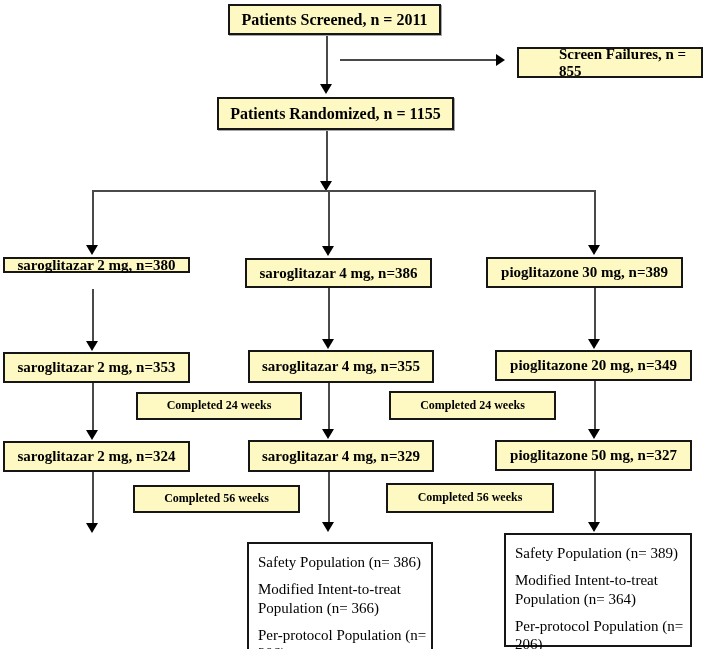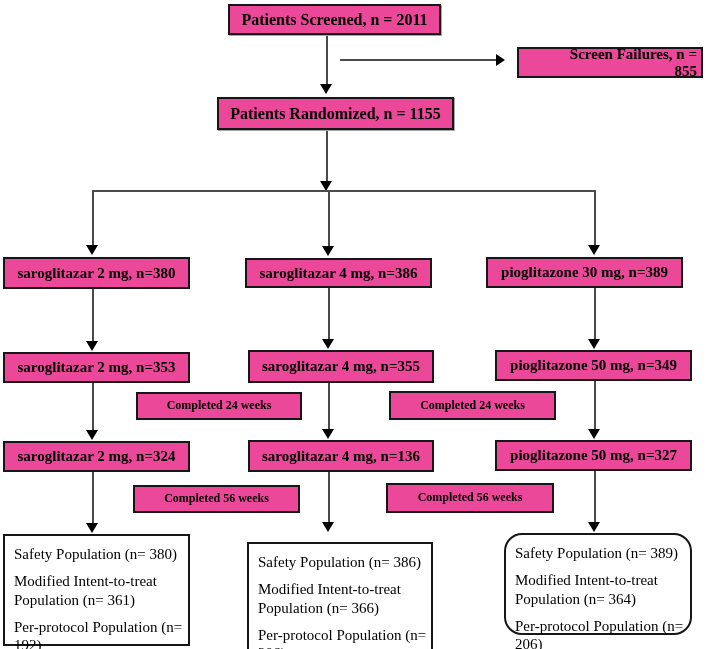--- a/index.html
+++ b/index.html
@@ -2,22 +2,22 @@
 <html><head>
 <meta charset="utf-8">
 <style>
   html,body{margin:0;padding:0;background:#fff;}
   .canvas{
     position:relative;width:709px;height:649px;background:#fff;
     font-family:"Liberation Serif","DejaVu Serif",serif;color:#000;
     overflow:hidden;
   }
   .fbox{
-    position:absolute;box-sizing:border-box;border:2px solid #161616;background:#ec4899;
-    display:flex;align-items:center;justify-content:center;text-align:right;
+    position:absolute;box-sizing:border-box;border:2px solid #161616;background:#fef9c3;
+    display:flex;align-items:center;justify-content:center;text-align:left;
     font-weight:bold;font-size:15px;line-height:1.1;padding:0 4px;
   }
   .fbox.major{font-size:16px;box-shadow:1px 1px 0 rgba(0,0,0,0.35);}
   .fbox.milestone{border-width:2px;font-size:12px;}
   .pbox{
     position:absolute;box-sizing:border-box;border:2px solid #161616;background:#fff;
     font-size:15px;font-weight:normal;text-align:left;padding:9px 4px 0 9px;line-height:1.22;
   }
   .pbox p{margin:0 0 9px 0;}
   .vline{position:absolute;width:2px;background:#4a4a4a;}
@@ -31,49 +31,44 @@
 <body>
 
 <div class="canvas">
 
   <div class="fbox major" style="left:228px;top:4px;width:213px;height:31px;">Patients Screened, n = 2011</div>
 
   <div class="fbox" style="left:517px;top:47px;width:186px;height:31px;padding-left:40px;">Screen Failures, n = 855</div>
 
   <div class="fbox major" style="left:217px;top:97px;width:237px;height:33px;">Patients Randomized, n = 1155</div>
 
-  <div class="fbox" style="left:3px;top:257px;width:187px;height:32px;">saroglitazar 2 mg, n=380</div>
+  <div class="fbox" style="left:3px;top:257px;width:187px;height:16px;">saroglitazar 2 mg, n=380</div>
   <div class="fbox" style="left:245px;top:258px;width:187px;height:30px;">saroglitazar 4 mg, n=386</div>
   <div class="fbox" style="left:486px;top:257px;width:197px;height:31px;">pioglitazone 30 mg, n=389</div>
 
   <div class="fbox" style="left:3px;top:352px;width:187px;height:31px;">saroglitazar 2 mg, n=353</div>
   <div class="fbox" style="left:248px;top:350px;width:186px;height:33px;">saroglitazar 4 mg, n=355</div>
-  <div class="fbox" style="left:495px;top:350px;width:197px;height:31px;">pioglitazone 50 mg, n=349</div>
+  <div class="fbox" style="left:495px;top:350px;width:197px;height:31px;">pioglitazone 20 mg, n=349</div>
 
   <div class="fbox milestone" style="left:136px;top:392px;width:166px;height:28px;">Completed 24 weeks</div>
   <div class="fbox milestone" style="left:389px;top:391px;width:167px;height:29px;">Completed 24 weeks</div>
 
   <div class="fbox" style="left:3px;top:441px;width:187px;height:31px;">saroglitazar 2 mg, n=324</div>
-  <div class="fbox" style="left:248px;top:440px;width:186px;height:32px;">saroglitazar 4 mg, n=136</div>
+  <div class="fbox" style="left:248px;top:440px;width:186px;height:32px;">saroglitazar 4 mg, n=329</div>
   <div class="fbox" style="left:495px;top:440px;width:197px;height:31px;">pioglitazone 50 mg, n=327</div>
 
   <div class="fbox milestone" style="left:133px;top:485px;width:167px;height:28px;">Completed 56 weeks</div>
   <div class="fbox milestone" style="left:386px;top:483px;width:168px;height:30px;">Completed 56 weeks</div>
 
-  <div class="pbox" style="left:3px;top:534px;width:187px;height:112px;">
-    <p>Safety Population (n= 380)</p>
-    <p>Modified Intent-to-treat Population (n= 361)</p>
-    <p>Per-protocol Population (n= 192)</p>
-  </div>
   <div class="pbox" style="left:247px;top:533px;width:186px;height:113px;margin-top:9px;">
     <p>Safety Population (n= 386)</p>
     <p>Modified Intent-to-treat Population (n= 366)</p>
     <p>Per-protocol Population (n= 206)</p>
   </div>
-  <div class="pbox" style="left:504px;top:533px;width:188px;height:102px;border-radius:18px;">
+  <div class="pbox" style="left:504px;top:533px;width:188px;height:114px;">
     <p>Safety Population (n= 389)</p>
     <p>Modified Intent-to-treat Population (n= 364)</p>
     <p>Per-protocol Population (n= 206)</p>
   </div>
 
   <div class="vline" style="left:326px;top:36px;height:50px;"></div>
   <div class="ah-down" style="left:320px;top:84px;"></div>
   <div class="hline" style="left:340px;top:59px;width:156px;"></div>
   <div class="ah-right" style="left:496px;top:54px;"></div>
 

